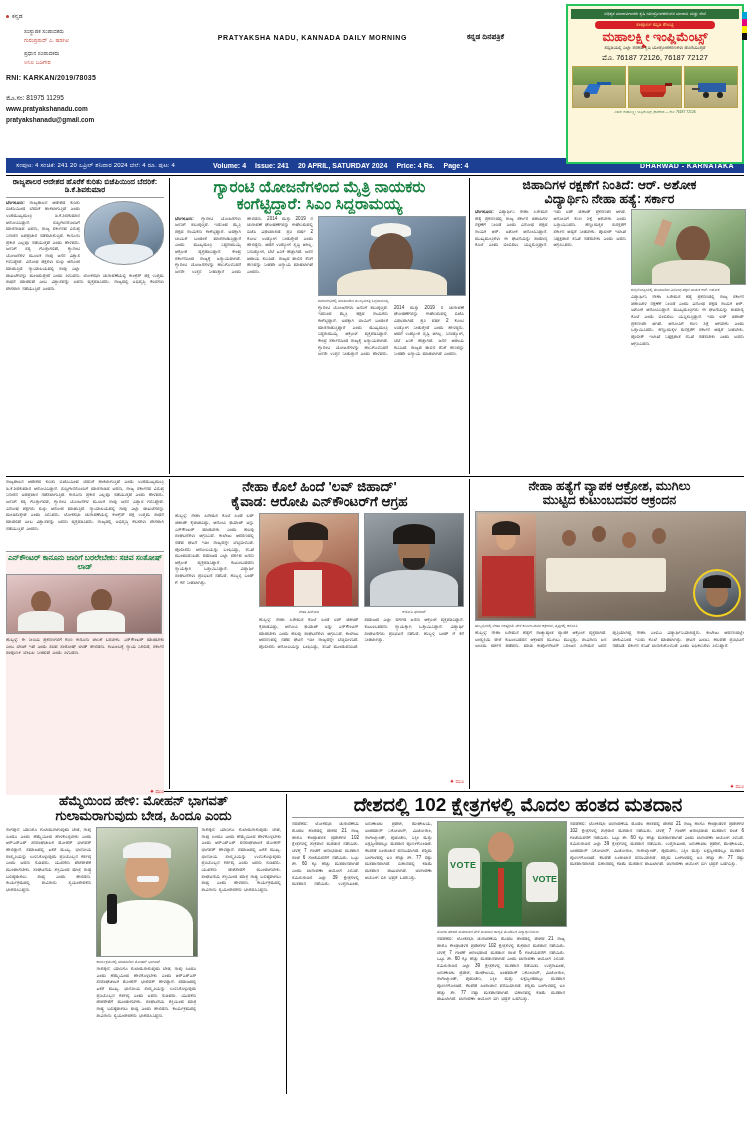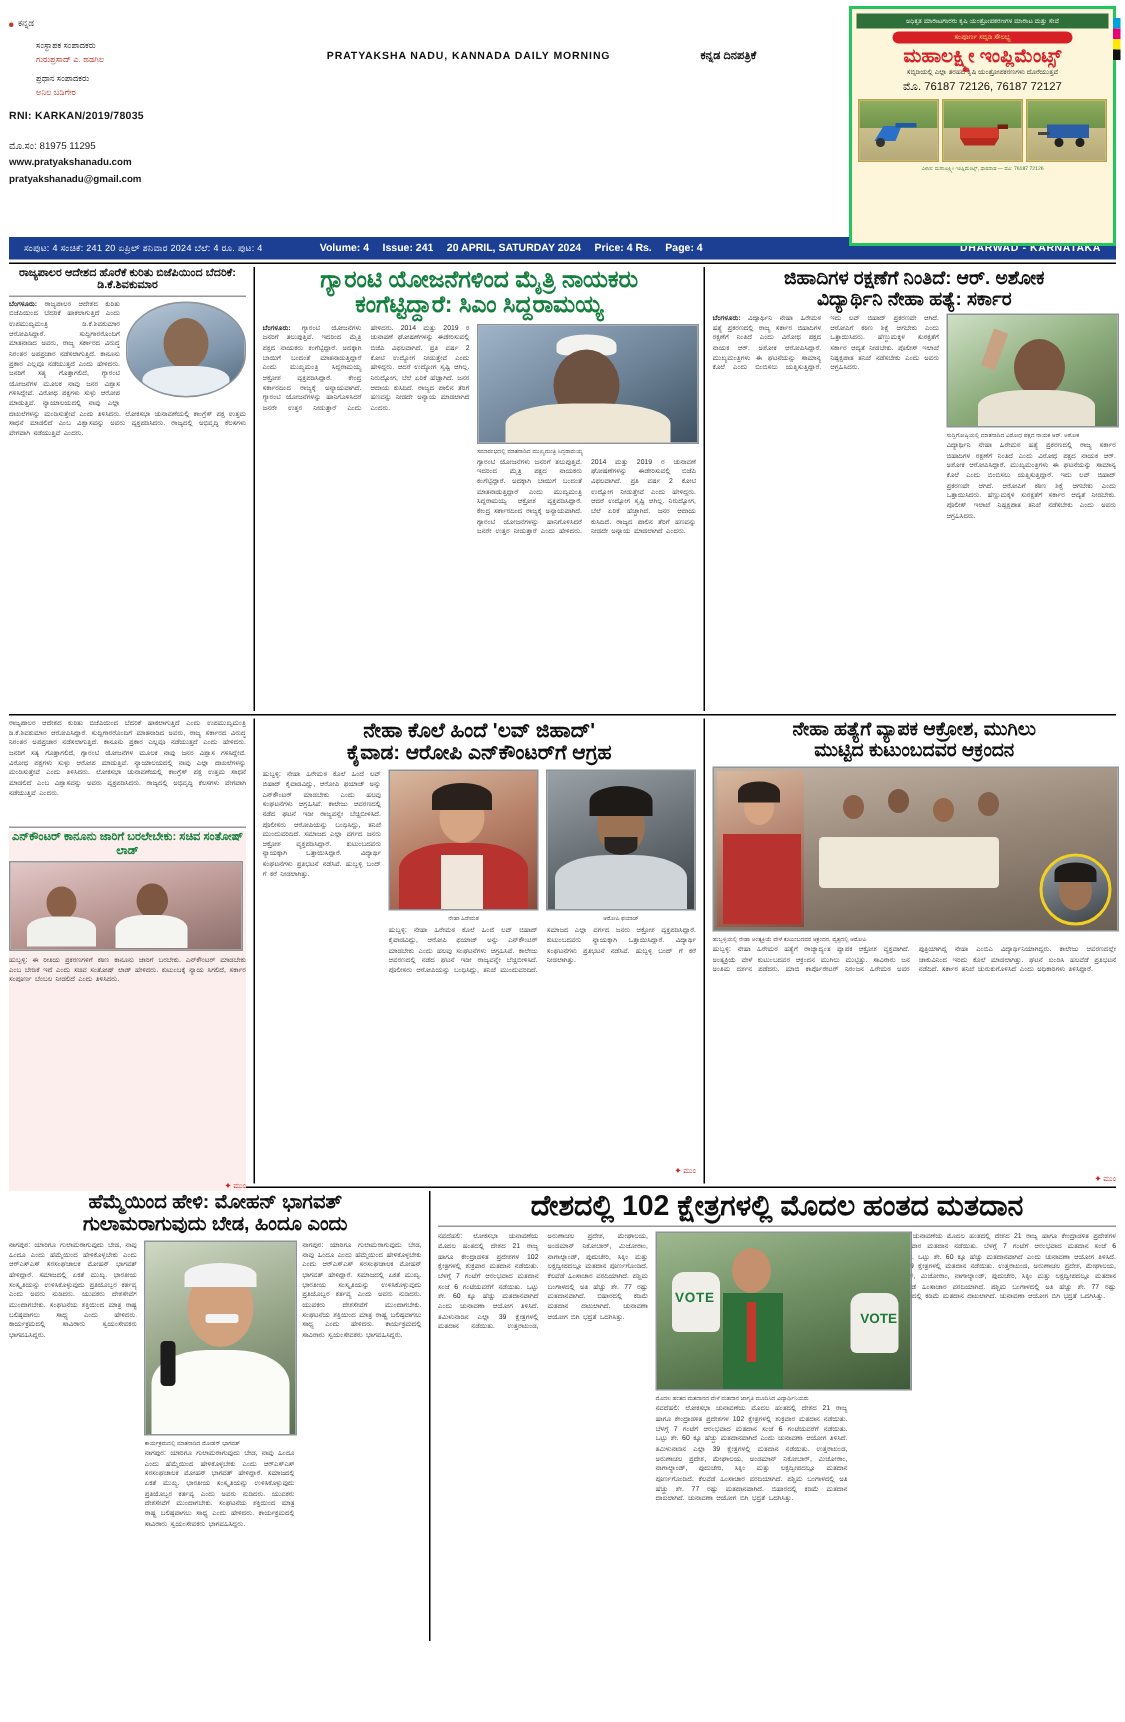--- a/index.html
+++ b/index.html
@@ -70,21 +70,21 @@
   
   .photo{position:relative;overflow:hidden;background:#c9cfd4;border:1px solid #8d949a;}
   .ph-dks{background:linear-gradient(160deg,#b7c8d8 0%,#7f95ab 60%,#4f6475 100%);}
   .ph-sid{background:linear-gradient(150deg,#9fb4c8 0%,#6d8296 55%,#3f5263 100%);}
   .ph-ashok{background:linear-gradient(150deg,#cfe0c6 0%,#8fae7e 50%,#5d7a52 100%);}
   .ph-girl{background:linear-gradient(160deg,#d8b9a0 0%,#b8836a 45%,#8d4a3c 100%);}
   .ph-man{background:linear-gradient(160deg,#9aa2a8 0%,#6b7277 50%,#3d4347 100%);}
   .ph-crowd{background:linear-gradient(170deg,#c2b4a6 0%,#9a8a7b 45%,#6b6054 100%);}
   .ph-ladd{background:linear-gradient(165deg,#e3c8c8 0%,#bd9a96 50%,#8d6f6b 100%);}
   .ph-bhag{background:linear-gradient(160deg,#cfd8c4 0%,#9aa88b 45%,#5f6f55 100%);}
-  .ph-vote{background:linear-gradient(165deg,#9fb88f 0%,#6f8f63 45%,#3f5a37 100%);padding-left:41px;}
+  .ph-vote{background:linear-gradient(165deg,#9fb88f 0%,#6f8f63 45%,#3f5a37 100%);}
   .face{position:absolute;border-radius:50%;background:#c98f6a;}
   .torso{position:absolute;border-radius:40% 40% 0 0;}
   .inset-circle{position:absolute;right:4px;bottom:3px;width:44px;height:44px;border-radius:50%;
                 border:2px solid #f2d022;background:linear-gradient(160deg,#9aa2a8,#3d4347);overflow:hidden;}
 
   .section-box{border:1px solid #000;padding:3px;box-sizing:border-box;}
   .tint{background:#fdeeee;}
   .endmark{text-align:right;color:#d62026;font-size:5px;margin-top:1px;}
 </style>
 </head>

